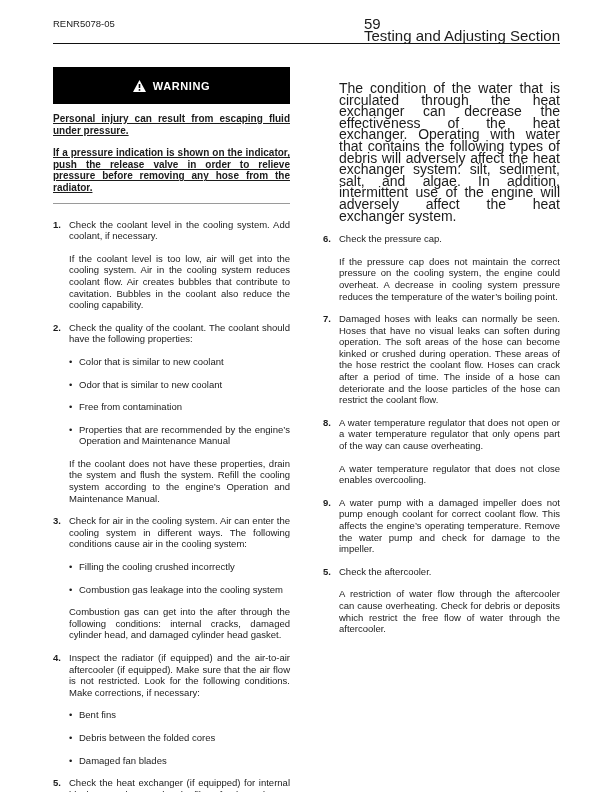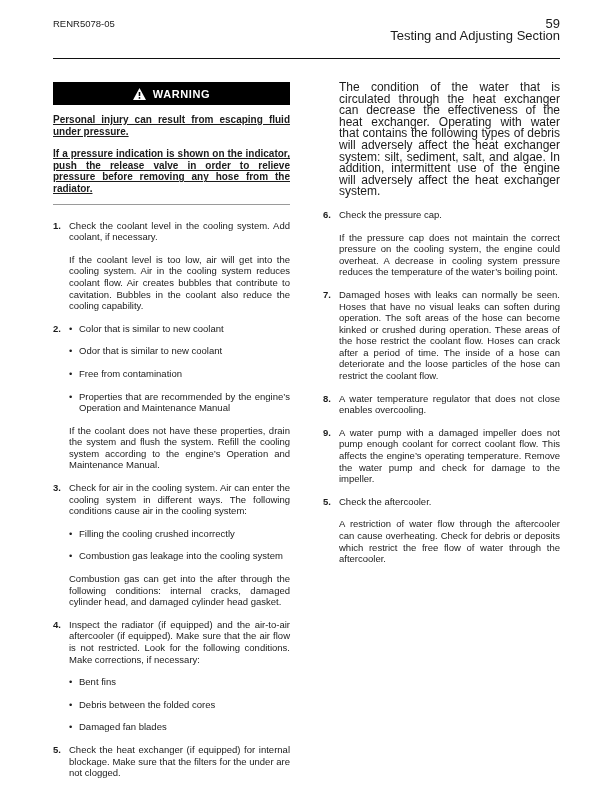--- a/index.html
+++ b/index.html
@@ -14,41 +14,41 @@
     width: 612px; height: 792px;
     padding: 18px 52px 0 53px;
     overflow: hidden;
   }
   
   .pg-header {
     display: flex;
     justify-content: space-between;
     align-items: flex-start;
     border-bottom: 1px solid #111;
-    padding-bottom: 17px;
+    padding-bottom: 2px;
   }
   .pg-header .doc-num { font-size: 9.5px; line-height: 11.5px; }
-  .pg-header .hdr-right { text-align: right; font-size: 13px; line-height: 11.5px; }
+  .pg-header .hdr-right { font-size: 15px; line-height: 11.5px; }
   
   .columns {
     display: flex;
     gap: 33px;
     margin-top: 23px;
   }
   .col { width: 237px; flex: 0 0 237px; }
   
   .warning-box {
     border-bottom: 1.5px solid #9a9a9a;
     padding-bottom: 9px;
     margin-bottom: 15px;
   }
   .warning-bar {
     background: #000;
     color: #fff;
-    height: 23px;
+    height: 37px;
     display: flex;
     align-items: center;
     justify-content: center;
     gap: 7px;
     margin-bottom: 9px;
   }
   .warning-bar .warn-title {
     font-weight: bold;
     font-size: 11px;
     letter-spacing: 0.6px;
@@ -75,24 +75,24 @@
     font-weight: bold;
     white-space: nowrap;
   }
   .step-body { flex: 1 1 auto; min-width: 0; }
   .step-body p, .step-text {
     margin: 0 0 11px 0;
     text-align: justify;
   }
   .step-body > :last-child { margin-bottom: 0; }
   .cont {
-    font-size: 12px;
-    line-height: 11.6px;
-    text-align: justify;
-    margin: 0 0 11px 16px;
+    font-size: 14px;
+    line-height: 11.6px;
+    text-align: justify;
+    margin: 16px 0 11px 16px;
   }
   .bullet {
     display: flex;
     margin: 0 0 11px 0;
   }
   .bullet .dot {
     flex: 0 0 10px;
     font-size: 9.5px;
     line-height: 11.6px;
   }
@@ -135,20 +135,21 @@
         <span class="step-num">1.</span>
         <div class="step-body">
           <p class="step-text">Check the coolant level in the cooling system. Add coolant, if necessary.</p>
           <p>If the coolant level is too low, air will get into the cooling system. Air in the cooling system reduces coolant flow. Air creates bubbles that contribute to cavitation. Bubbles in the coolant also reduce the cooling capability.</p>
         </div>
       </div>
 
       <div class="step">
         <span class="step-num">2.</span>
         <div class="step-body">
+          <p class="step-text">Check the quality of the coolant. The coolant should have the following properties:</p>
           <div class="bullet">
             <span class="dot">•</span>
             <span class="bullet-text">Color that is similar to new coolant</span>
           </div>
           <div class="bullet">
             <span class="dot">•</span>
             <span class="bullet-text">Odor that is similar to new coolant</span>
           </div>
           <div class="bullet">
             <span class="dot">•</span>
@@ -221,20 +222,21 @@
       <div class="step">
         <span class="step-num">7.</span>
         <div class="step-body">
           <p>Damaged hoses with leaks can normally be seen. Hoses that have no visual leaks can soften during operation. The soft areas of the hose can become kinked or crushed during operation. These areas of the hose restrict the coolant flow. Hoses can crack after a period of time. The inside of a hose can deteriorate and the loose particles of the hose can restrict the coolant flow.</p>
         </div>
       </div>
 
       <div class="step">
         <span class="step-num">8.</span>
         <div class="step-body">
+          <p>A water temperature regulator that does not open or a water temperature regulator that only opens part of the way can cause overheating.</p>
           <p>A water temperature regulator that does not close enables overcooling.</p>
         </div>
       </div>
 
       <div class="step">
         <span class="step-num">9.</span>
         <div class="step-body">
           <p>A water pump with a damaged impeller does not pump enough coolant for correct coolant flow. This affects the engine’s operating temperature. Remove the water pump and check for damage to the impeller.</p>
         </div>
       </div>

